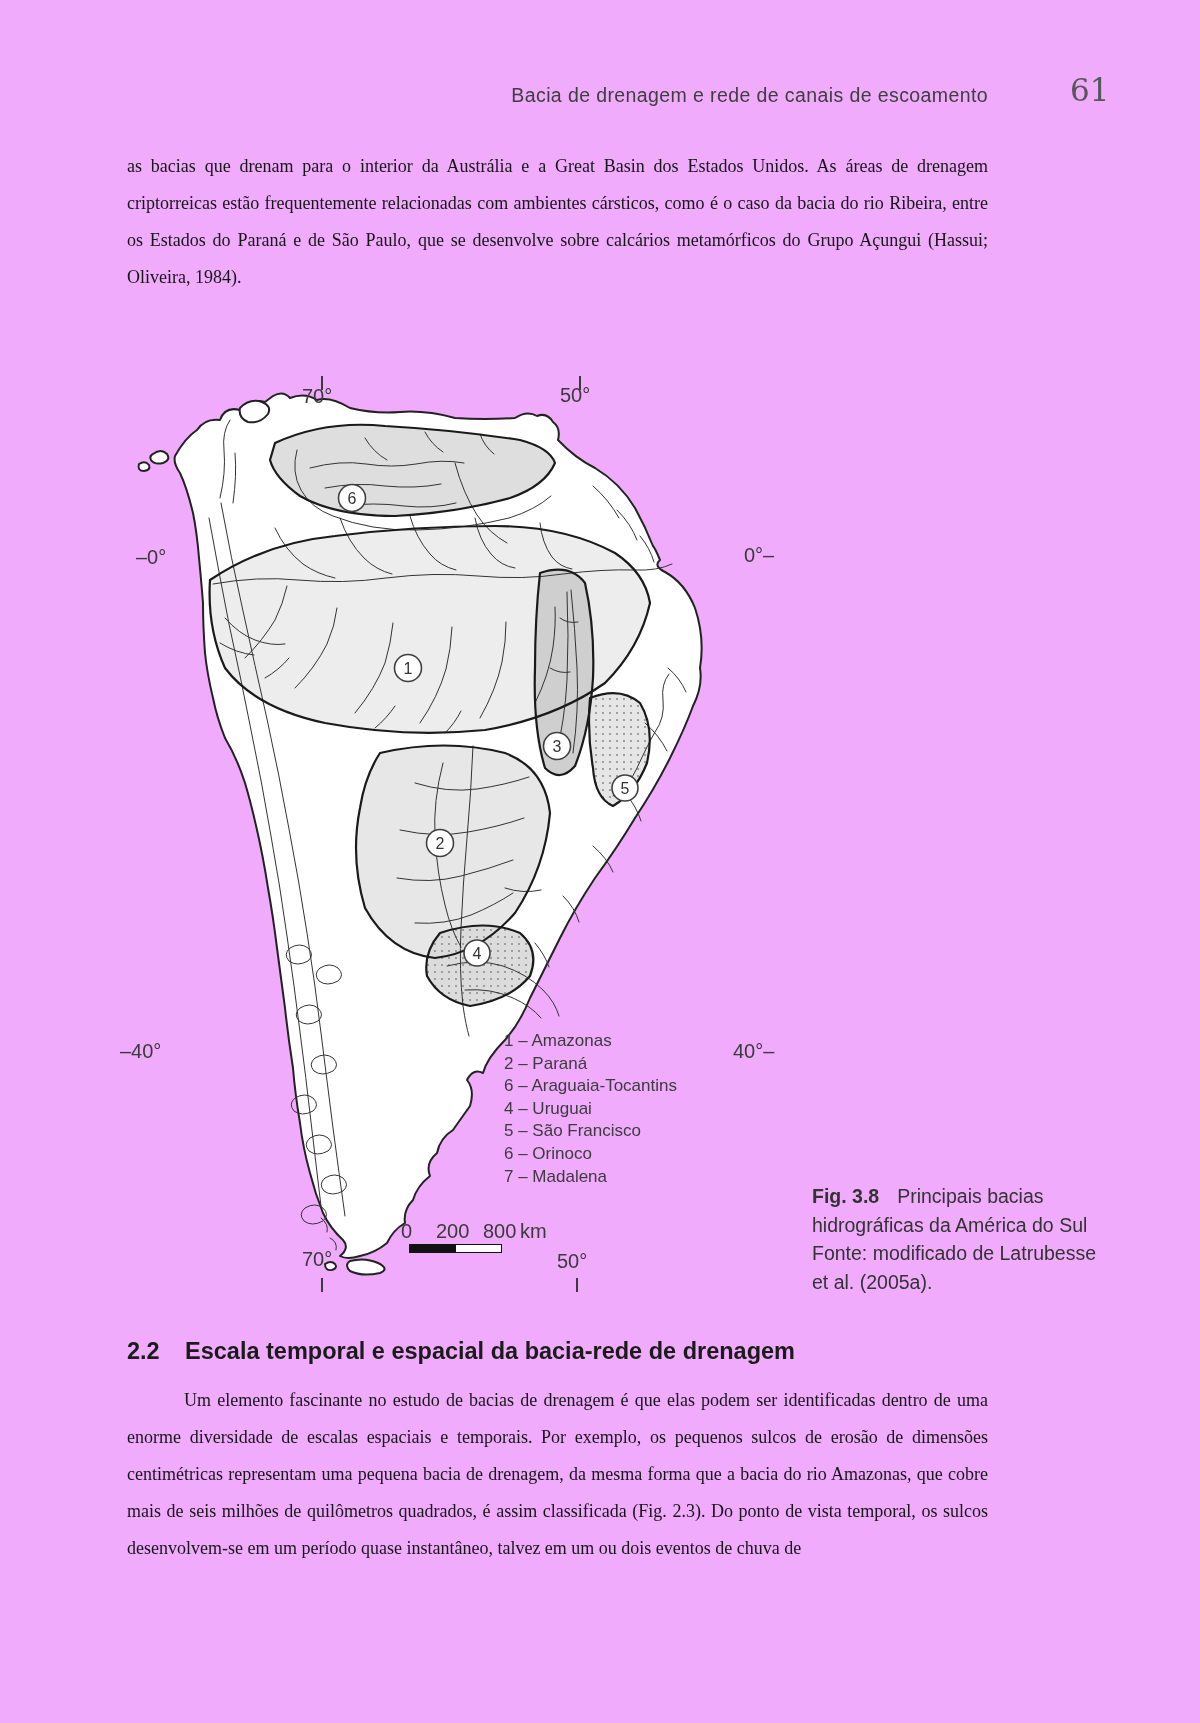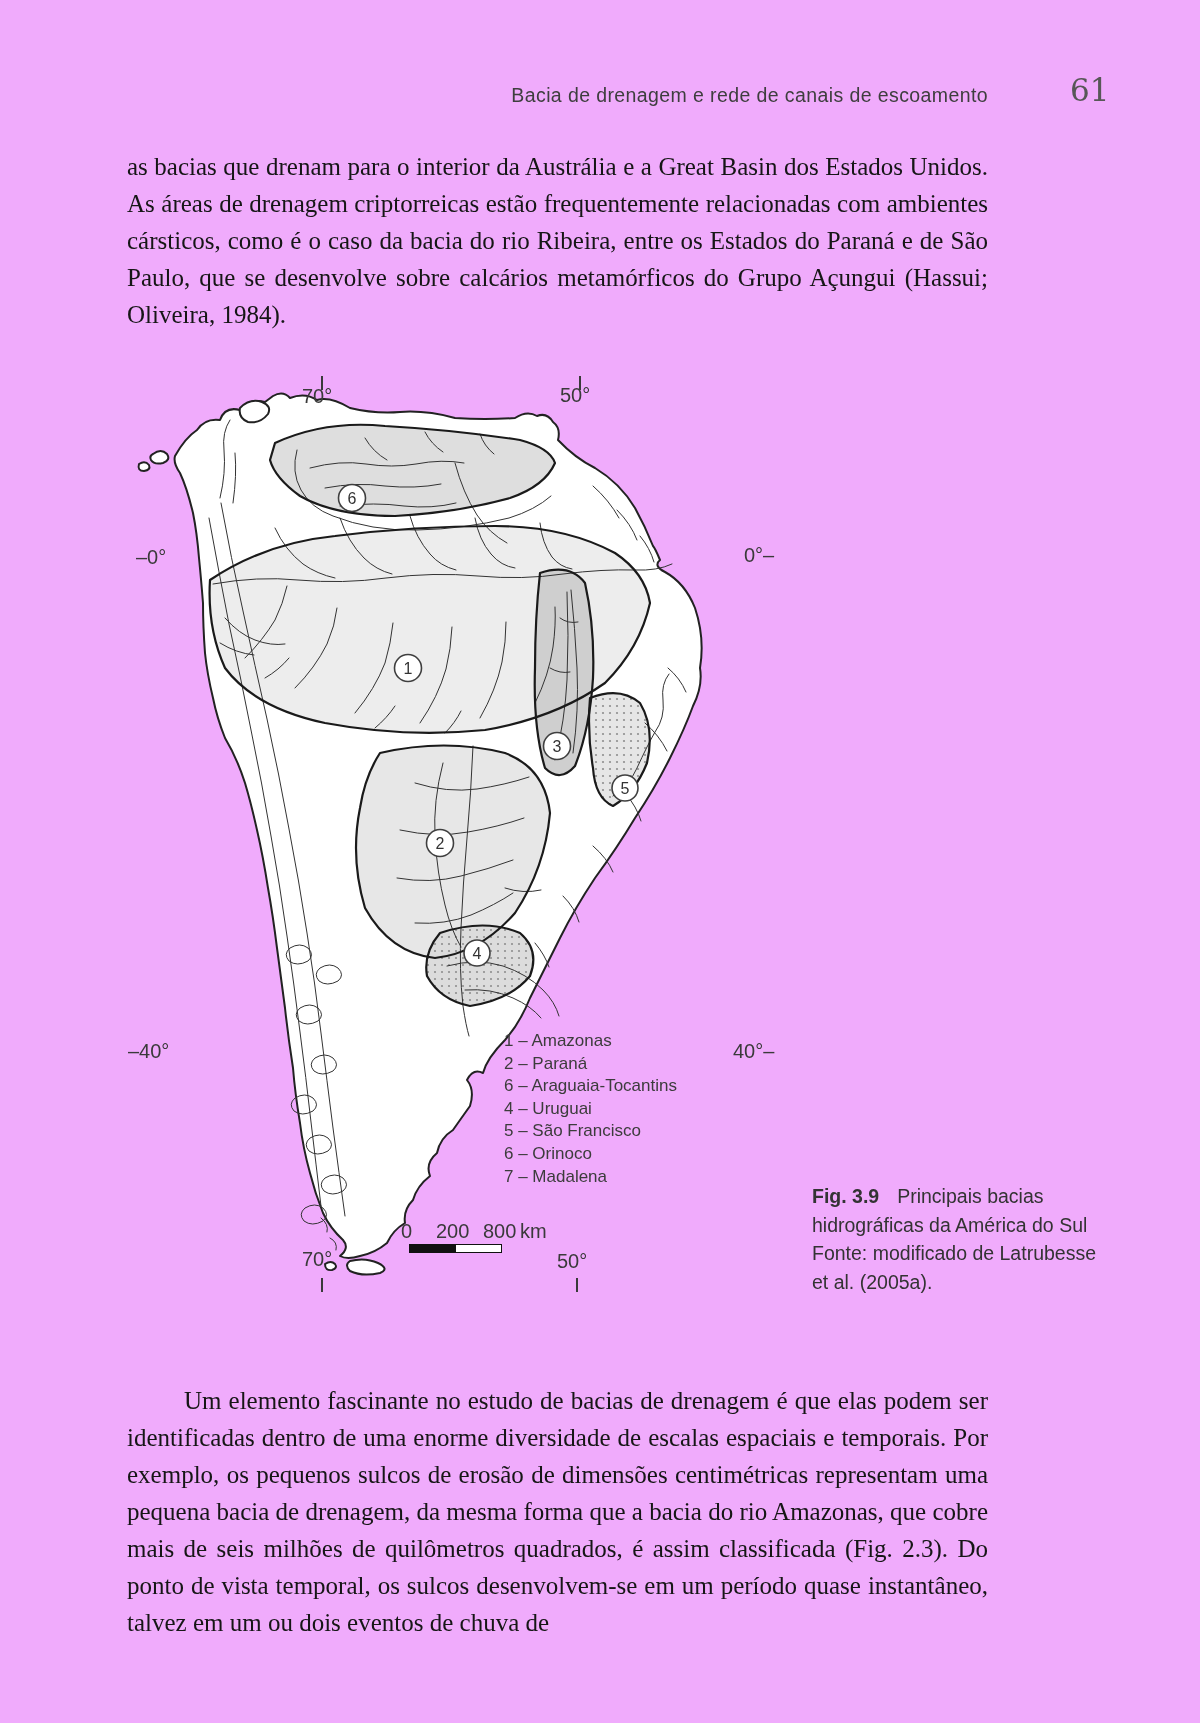--- a/index.html
+++ b/index.html
@@ -3,21 +3,21 @@
 <meta charset="utf-8">
 <style>
   html,body{margin:0;padding:0;background:#fff;}
   .page{position:relative;width:1200px;height:1723px;background:#f0abfc;overflow:hidden;
         font-family:"Liberation Sans",sans-serif;}
   .running-header{position:absolute;left:127px;top:84px;width:861px;text-align:right;
         font-size:19.5px;letter-spacing:.4px;color:#3e3e3e;}
   .page-number{position:absolute;left:1070px;top:72px;font-family:"DejaVu Serif",serif;
         font-size:31px;color:#575757;}
   .body-text{position:absolute;left:127px;width:861px;
-        font-family:"Liberation Serif",serif;font-size:25px;line-height:37px;
+        font-family:"Liberation Serif",serif;font-size:18px;line-height:37px;
         text-align:justify;color:#161616;hyphens:none;}
   .para1{top:148px;}
   .para2{top:1382px;text-indent:57px;}
   .section-heading{position:absolute;left:127px;top:1338px;display:flex;
         font-size:23.5px;font-weight:bold;color:#1b1b1b;}
   .section-heading .num{width:58px;}
   .map-svg{position:absolute;left:125px;top:368px;width:660px;height:930px;}
   .map-label{position:absolute;font-size:20px;color:#3a3a3a;}
   .legend{position:absolute;left:504px;top:1030px;font-size:17px;line-height:22.6px;color:#3c3c3c;}
   .scale-num{position:absolute;top:1220px;font-size:20px;color:#3a3a3a;}
@@ -180,21 +180,21 @@
     <g>
       <circle class="marker" cx="352" cy="585" r="13"></circle>
       <text class="marker-num" x="352" y="591">4</text>
     </g>
   </svg>
 
   <div class="map-label" style="left:302px;top:385px;">70°</div>
   <div class="map-label" style="left:560px;top:384px;">50°</div>
   <div class="map-label" style="left:136px;top:546px;">–0°</div>
   <div class="map-label" style="left:744px;top:544px;">0°–</div>
-  <div class="map-label" style="left:128px;top:1040px;">–40°</div>
+  <div class="map-label" style="left:120px;top:1040px;">–40°</div>
   <div class="map-label" style="left:733px;top:1040px;">40°–</div>
   <div class="map-label" style="left:302px;top:1248px;">70°</div>
   <div class="map-label" style="left:557px;top:1250px;">50°</div>
 
   <div class="legend">
     <div>1 – Amazonas</div>
     <div>2 – Paraná</div>
     <div>6 – Araguaia-Tocantins</div>
     <div>4 – Uruguai</div>
     <div>5 – São Francisco</div>
@@ -206,21 +206,25 @@
   <span class="scale-num" style="left:436px;">200</span>
   <span class="scale-num" style="left:483px;">800</span>
   <span class="scale-num" style="left:520px;">km</span>
   <div class="scale-bar">
     <div class="black"></div>
     <div class="white"></div>
   </div>
 
   <div class="caption">
     <div>
-      <span class="fig">Fig. 3.9</span><span class="title">Principais bacias hidrográficas da América do Sul</span>
+      <span class="fig">Fig. 3.8</span><span class="title">Principais bacias hidrográficas da América do Sul</span>
     </div>
     <div class="source">Fonte: modificado de Latrubesse et al. (2005a).</div>
   </div>
 
+  <div class="section-heading">
+    <span class="num">2.2</span>
+    <span>Escala temporal e espacial da bacia-rede de drenagem</span>
+  </div>
 
   <div class="body-text para2">Um elemento fascinante no estudo de bacias de drenagem é que elas podem ser identificadas dentro de uma enorme diversidade de escalas espaciais e temporais. Por exemplo, os pequenos sulcos de erosão de dimensões centimétricas representam uma pequena bacia de drenagem, da mesma forma que a bacia do rio Amazonas, que cobre mais de seis milhões de quilômetros quadrados, é assim classificada (Fig. 2.3). Do ponto de vista temporal, os sulcos desenvolvem-se em um período quase instantâneo, talvez em um ou dois eventos de chuva de</div>
 
 </div>
 
 </body></html>

